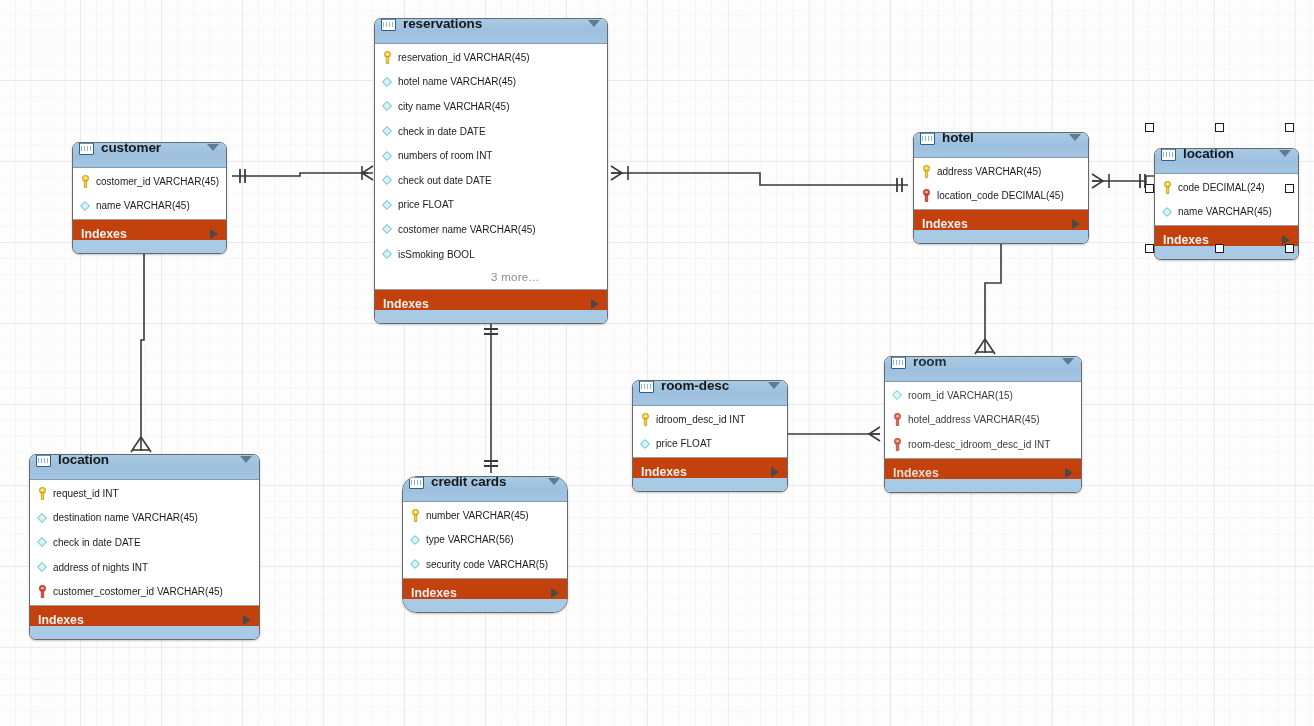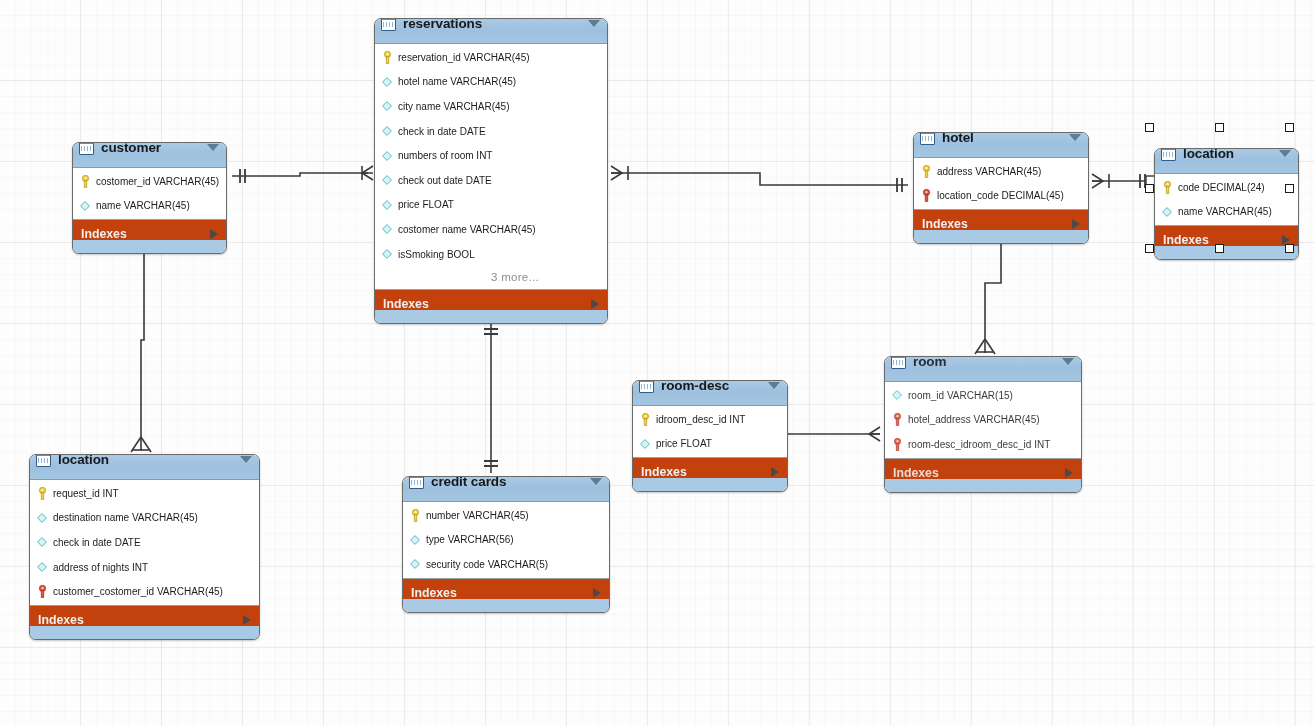--- a/index.html
+++ b/index.html
@@ -327,21 +327,21 @@
             </span>
             <span class="txt">customer_costomer_id VARCHAR(45)</span>
           </div>
         </div>
         <div class="idx">
           <span class="ilbl">Indexes</span>
           <span class="iarrow"></span>
         </div>
         <div class="foot"></div>
       </div>
-      <div class="tbl" style="left: 402px; top: 476px; width: 208px;">
+      <div class="tbl" style="left: 402px; top: 476px; width: 166px; border-radius: 15px;">
         <div class="hdr">
           <span class="tico"></span>
           <span class="tname">credit cards</span>
           <span class="caret"></span>
         </div>
         <div class="cols">
           <div class="col">
             <span class="kico">
               <svg width="9" height="13" viewBox="0 0 9 13">
                 <circle cx="4.5" cy="3.4" r="3.1" fill="#f2cf3b" stroke="#b99a16" stroke-width="0.8"></circle>

